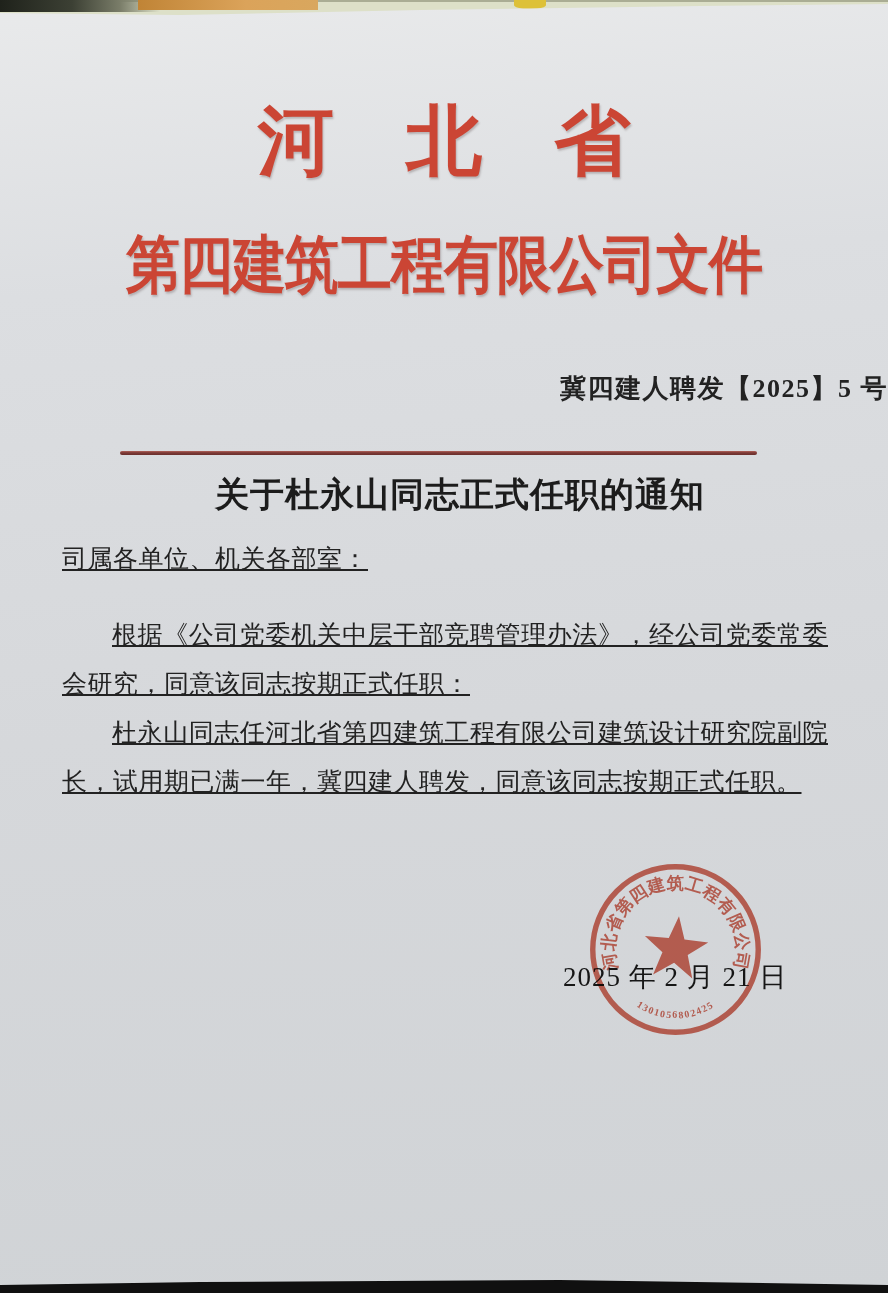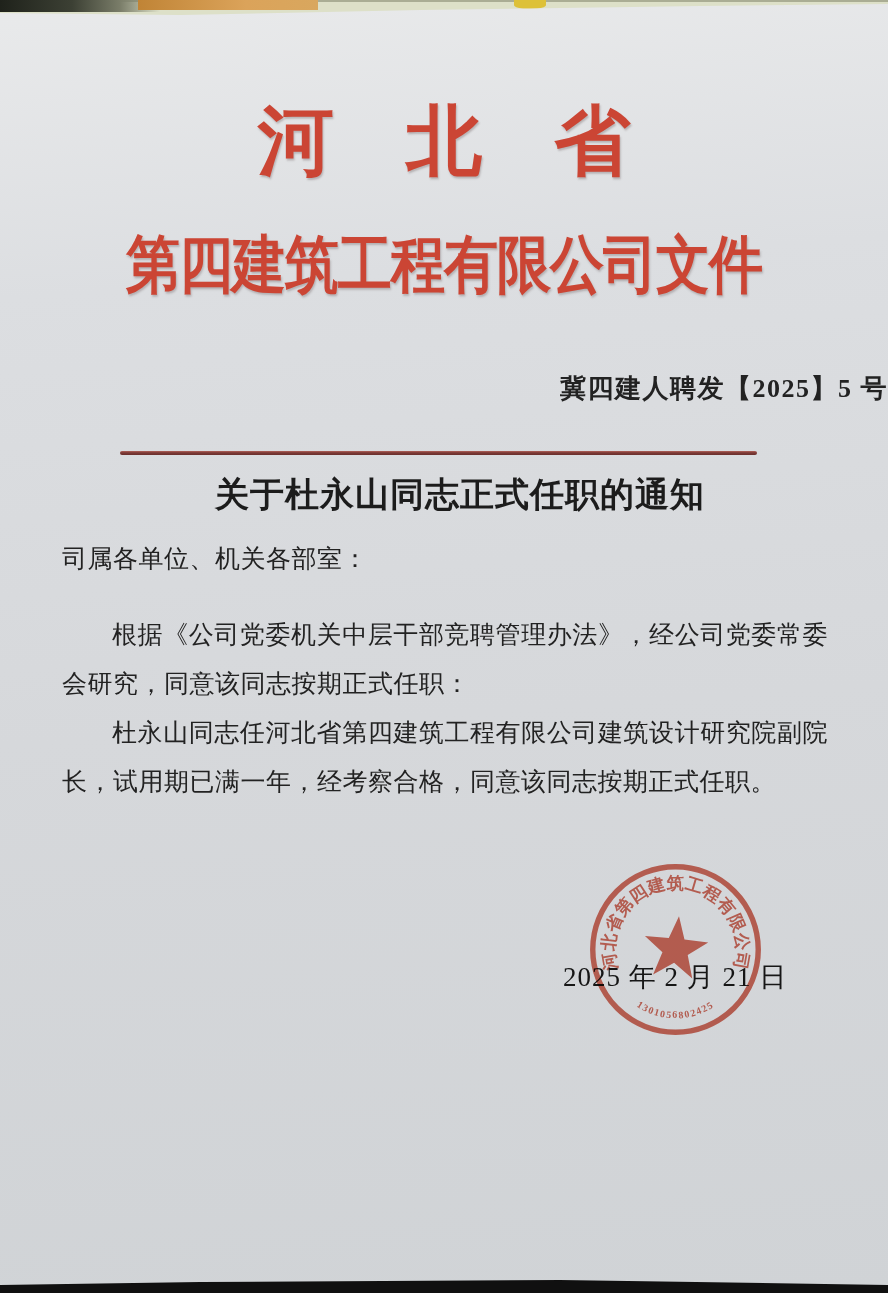--- a/index.html
+++ b/index.html
@@ -67,21 +67,21 @@
     font-size:34px;font-weight:800;line-height:1.2;letter-spacing:1px;
     color:#1c1c1c;
     padding-left:16px;
   }
   .body-block{
     position:absolute;top:534px;left:62px;width:766px;
     font-size:25px;line-height:49px;letter-spacing:.5px;
     color:var(--ink-black);
     text-align:justify;
   }
-  .body-block p{margin:0;}
+  .body-block p{margin:0;text-decoration:underline;}
   .salutation{margin:0 0 27px 0 !important;}
   .para{text-indent:2em;}
   .date-line{
     position:absolute;top:960px;left:563px;
     font-size:27px;line-height:35px;letter-spacing:1px;
     color:#161616;white-space:nowrap;
   }
   .seal{
     position:absolute;top:851px;left:577px;width:197px;height:197px;
     color:var(--seal-red);
@@ -111,21 +111,21 @@
 
     <div class="doc-number">冀四建人聘发【2025】5 号</div>
 
     <div class="red-rule"></div>
 
     <div class="doc-title">关于杜永山同志正式任职的通知</div>
 
     <div class="body-block">
       <p class="salutation">司属各单位、机关各部室：</p>
       <p class="para">根据《公司党委机关中层干部竞聘管理办法》，经公司党委常委会研究，同意该同志按期正式任职：</p>
-      <p class="para">杜永山同志任河北省第四建筑工程有限公司建筑设计研究院副院长，试用期已满一年，经考察合格，同意该同志按期正式任职。</p>
+      <p class="para">杜永山同志任河北省第四建筑工程有限公司建筑设计研究院副院长，试用期已满一年，冀四建人聘发，同意该同志按期正式任职。</p>
     </div>
 
     <div class="date-line">2025 年 2 月 21 日</div>
 
     <div class="seal">
       <svg viewBox="0 0 200 200">
         <defs>
           <path id="sealArc" d="M 41.7 121.2 A 62 62 0 1 1 158.3 121.2" fill="none"></path>
           <path id="sealNum" d="M 55 153.6 A 70 70 0 0 0 145 153.6" fill="none"></path>
         </defs>

